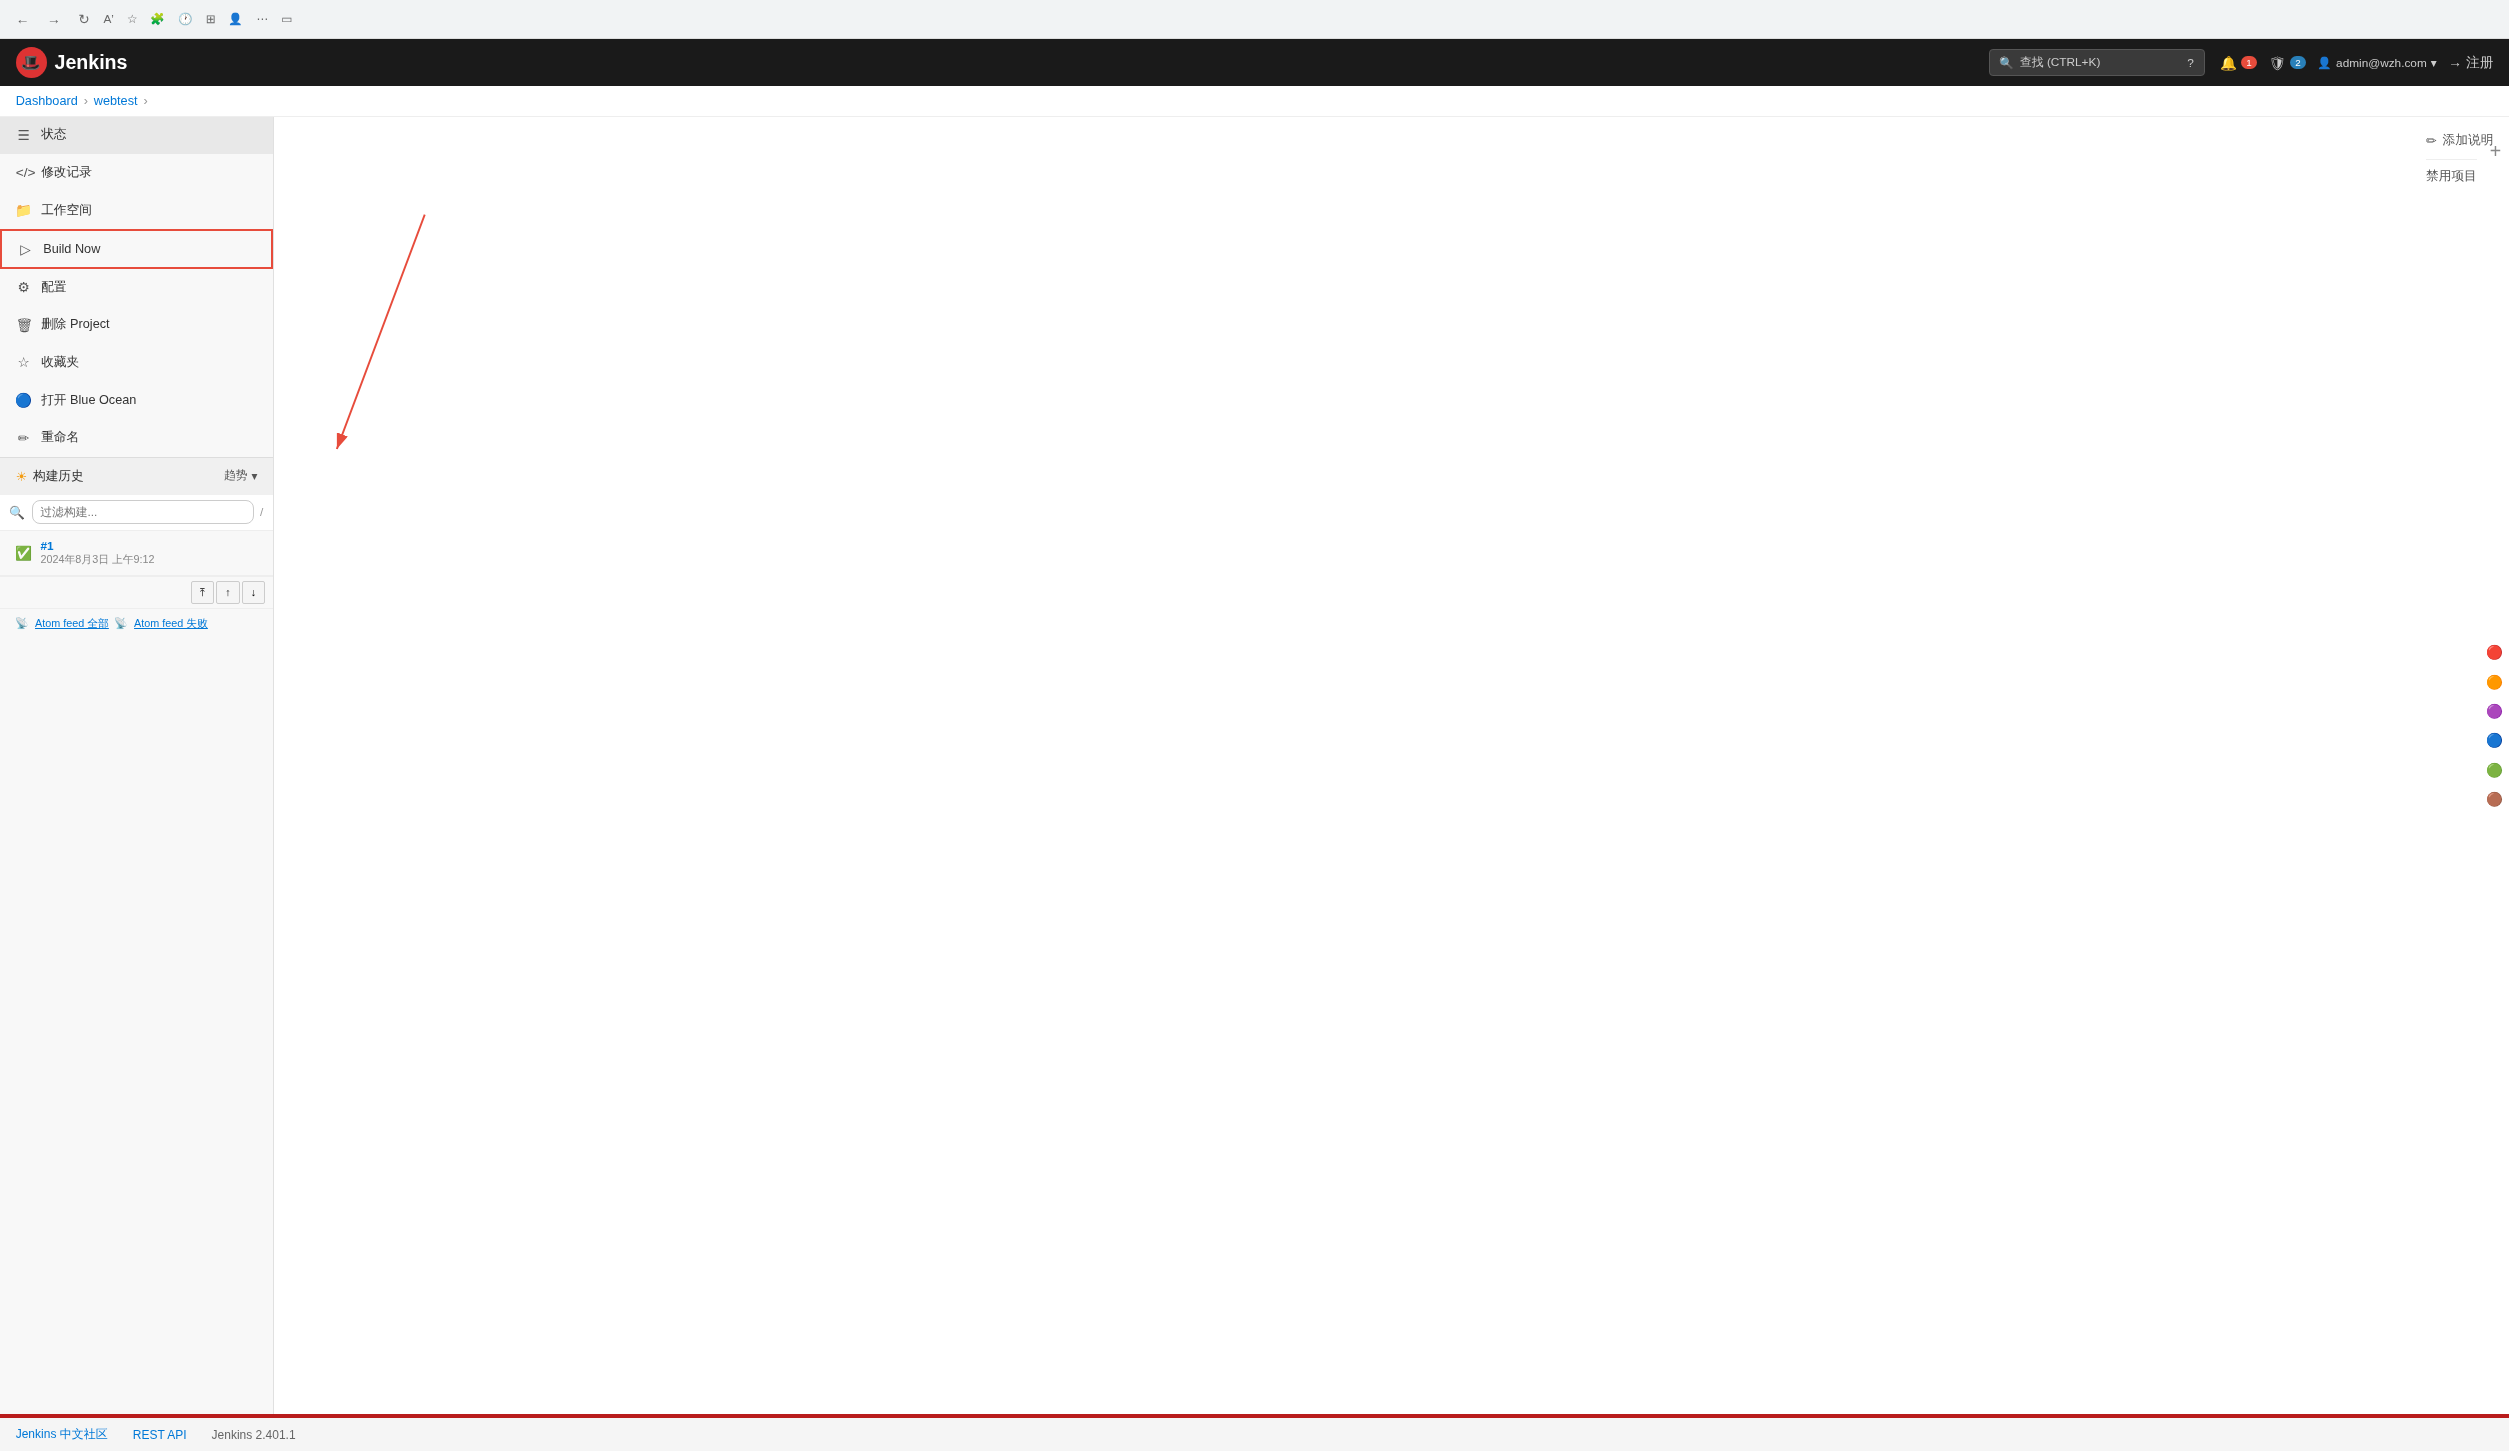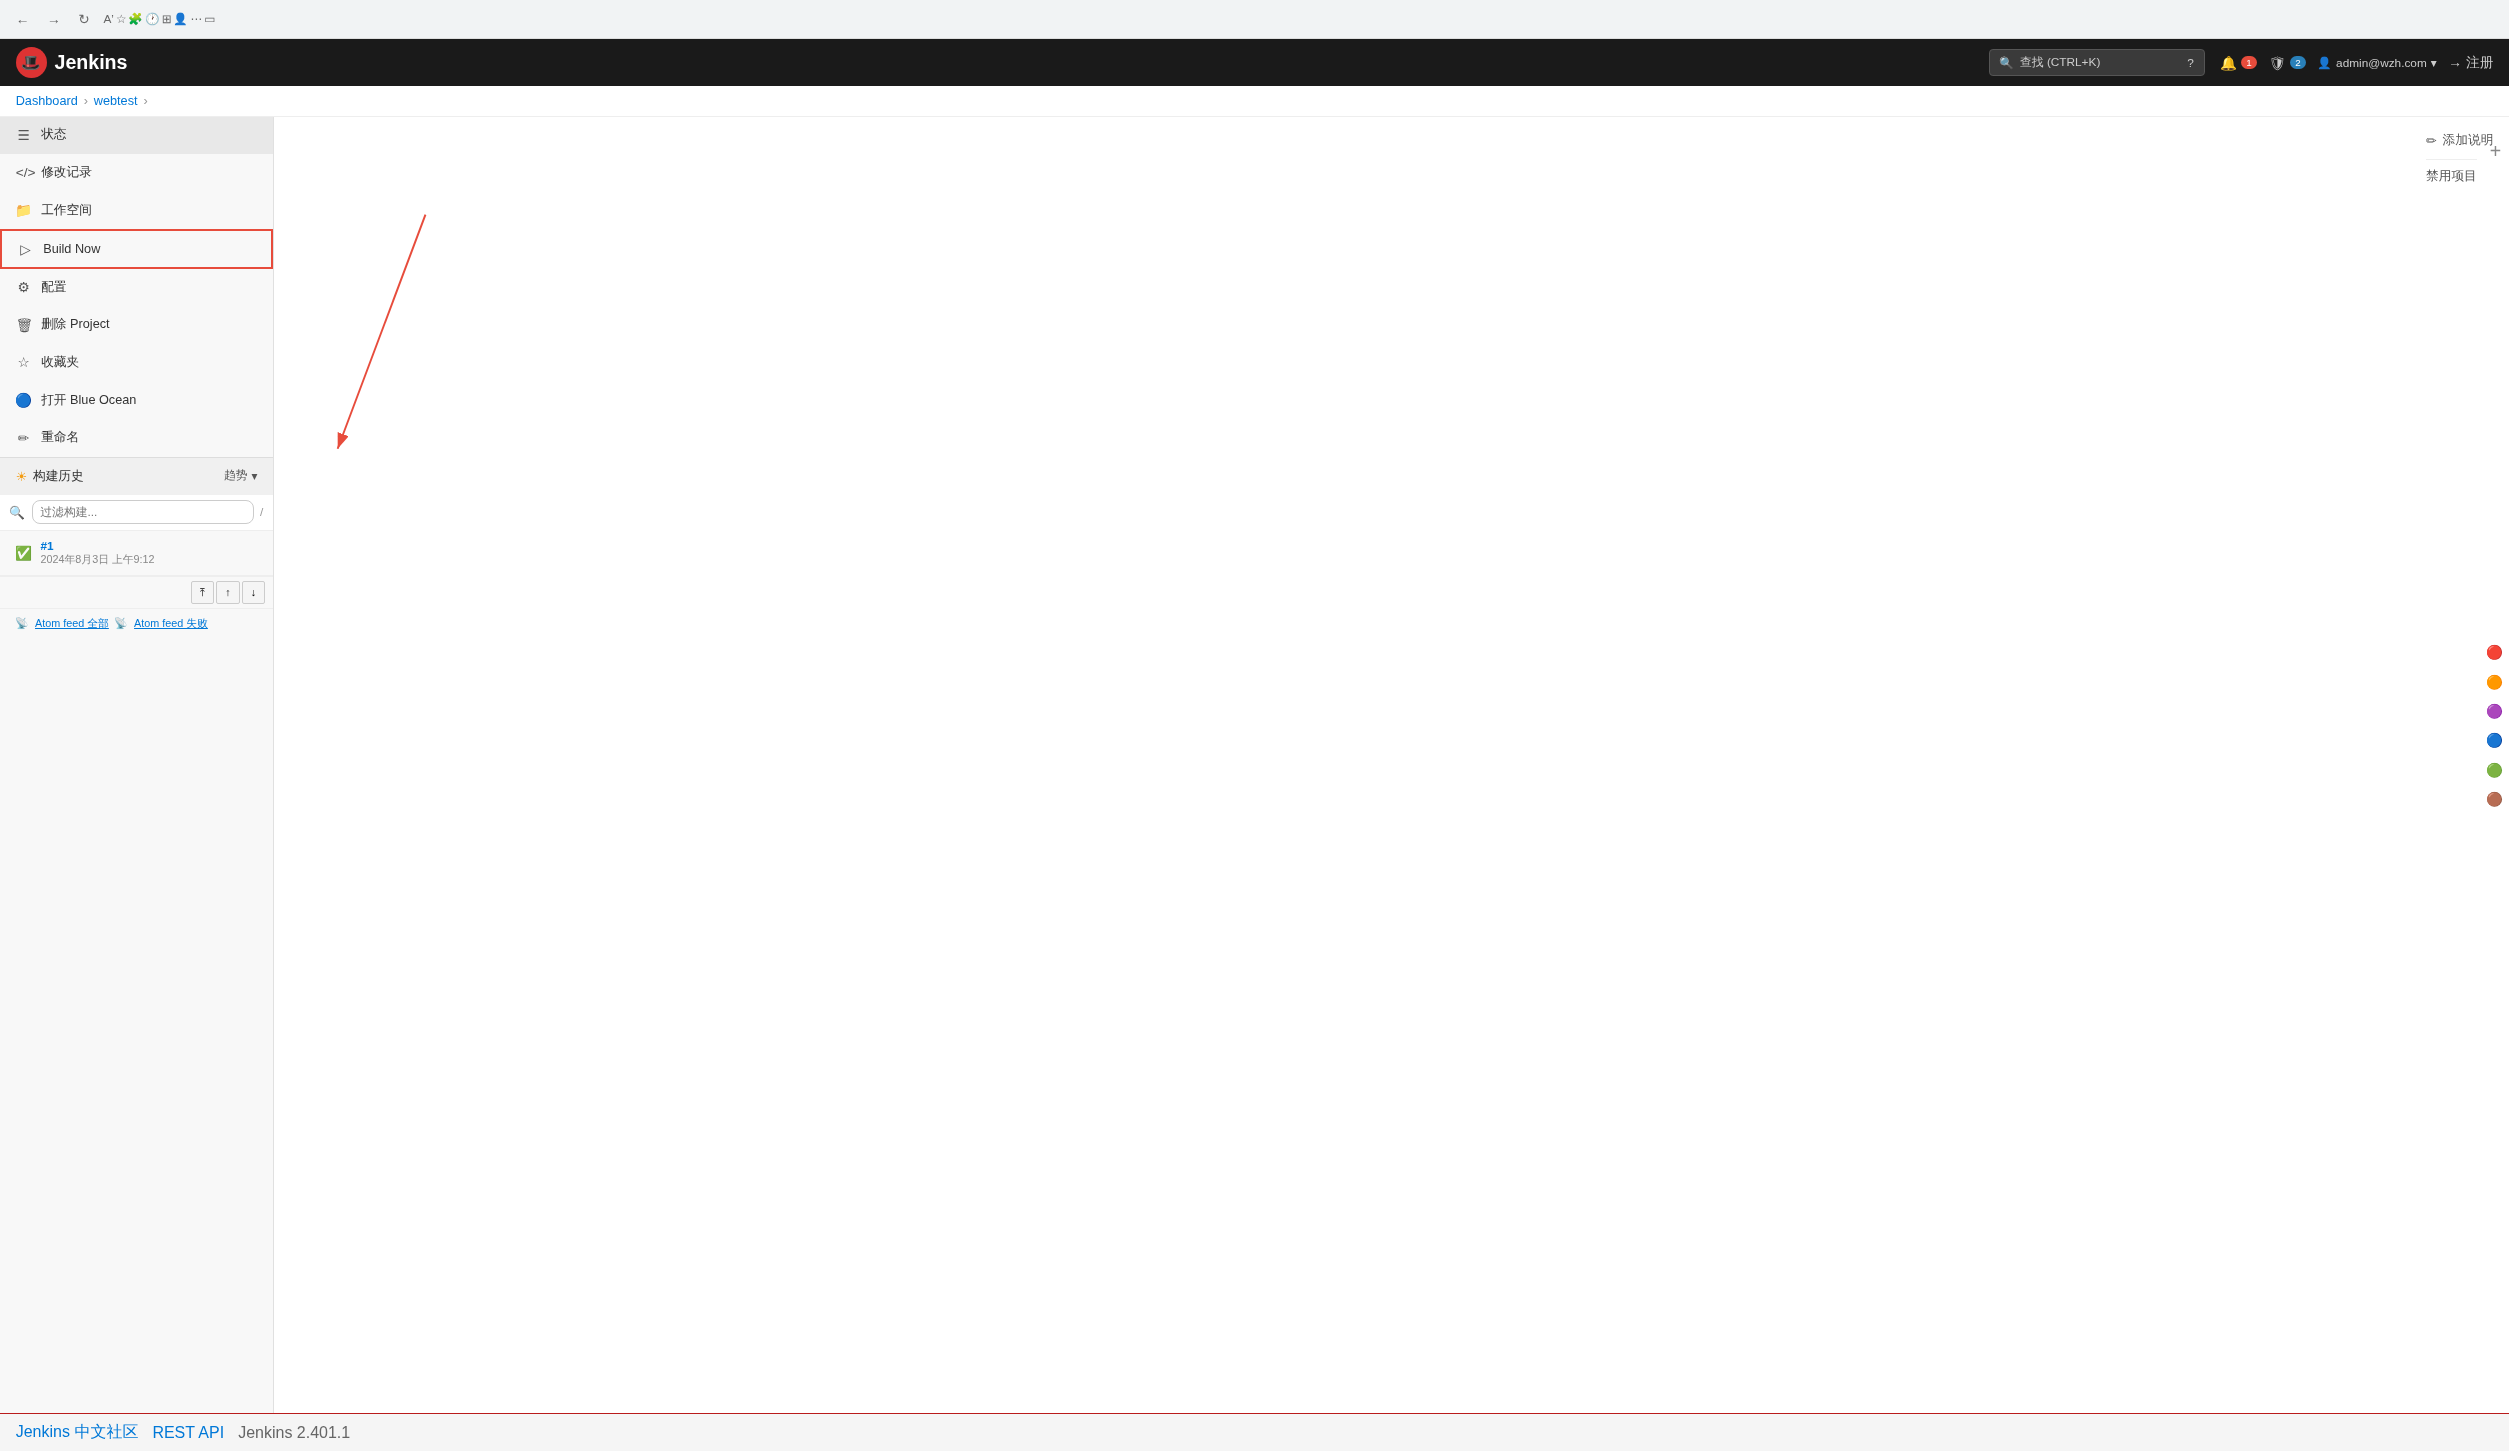--- a/index.html
+++ b/index.html
@@ -32,21 +32,21 @@
       align-items: center;
       background: #fff;
       border: 1px solid #ccc;
       border-radius: 19.6px;
       padding: 2.9px 9.8px;
       gap: 5.9px;
       font-size: 11.8px;
     }
     .browser-address-text { color: #555; font-size: 11.8px; }
     .browser-warning { color: #e67e22; font-size: 10.8px; }
-    .browser-right-icons { display: flex; gap: 2px; align-items: center; color: #666; }
+    .browser-right-icons { display: flex; gap: 13px; align-items: center; color: #666; }
 
     
     .jenkins-header {
       background: #1a1a1a;
       color: #fff;
       display: flex;
       align-items: center;
       padding: 0 15.7px;
       height: 47px;
       flex-shrink: 0;
@@ -274,26 +274,26 @@
       align-items: center;
       justify-content: center;
       font-size: 13.7px;
       cursor: pointer;
       color: #555;
     }
 
     
     .footer {
       background: #f5f5f5;
-      border-top: 1px solid #b91c1c;
+      border-top: 4px solid #b91c1c;
       padding: 7.8px 15.7px;
-      font-size: 16px;
+      font-size: 12px;
       color: #666;
       display: flex;
-      gap: 14px;
+      gap: 25px;
       align-items: center;
       flex-shrink: 0;
     }
     .footer-link { color: #0078d7; text-decoration: none; cursor: pointer; }
   </style>
 </head>
 <body>
 
 <div class="browser-bar">
   <button class="browser-nav-btn">←</button>

